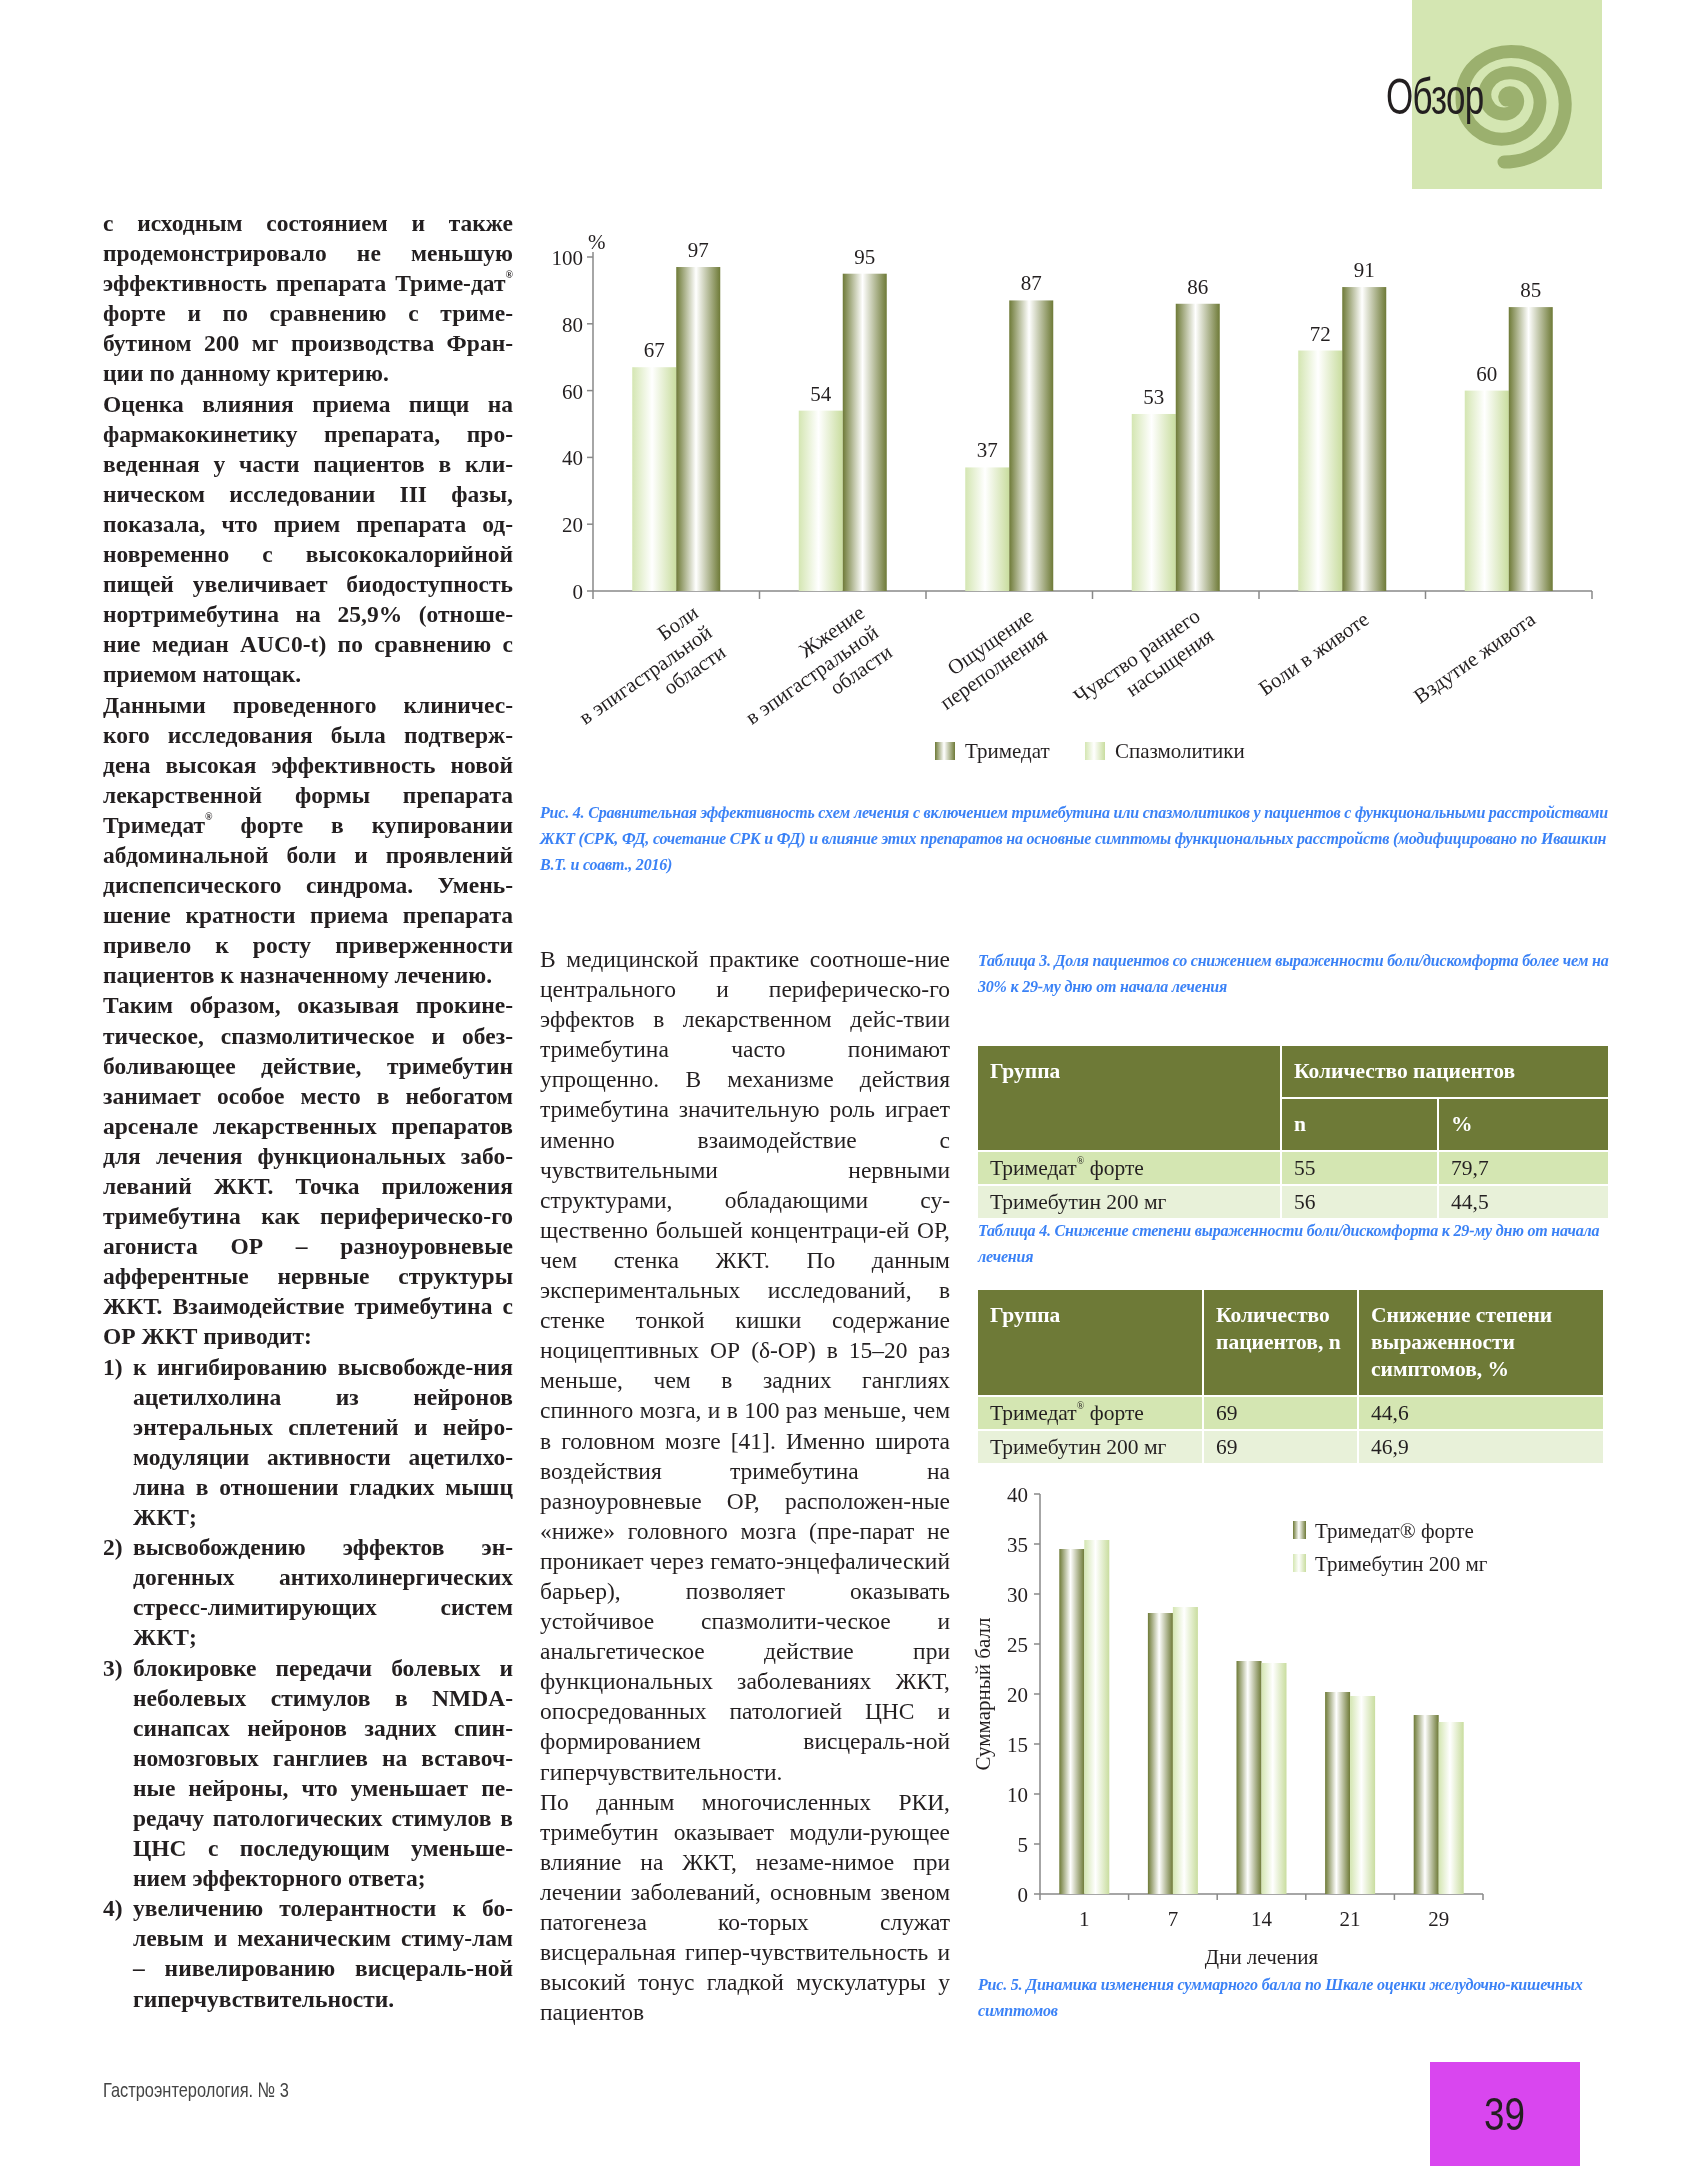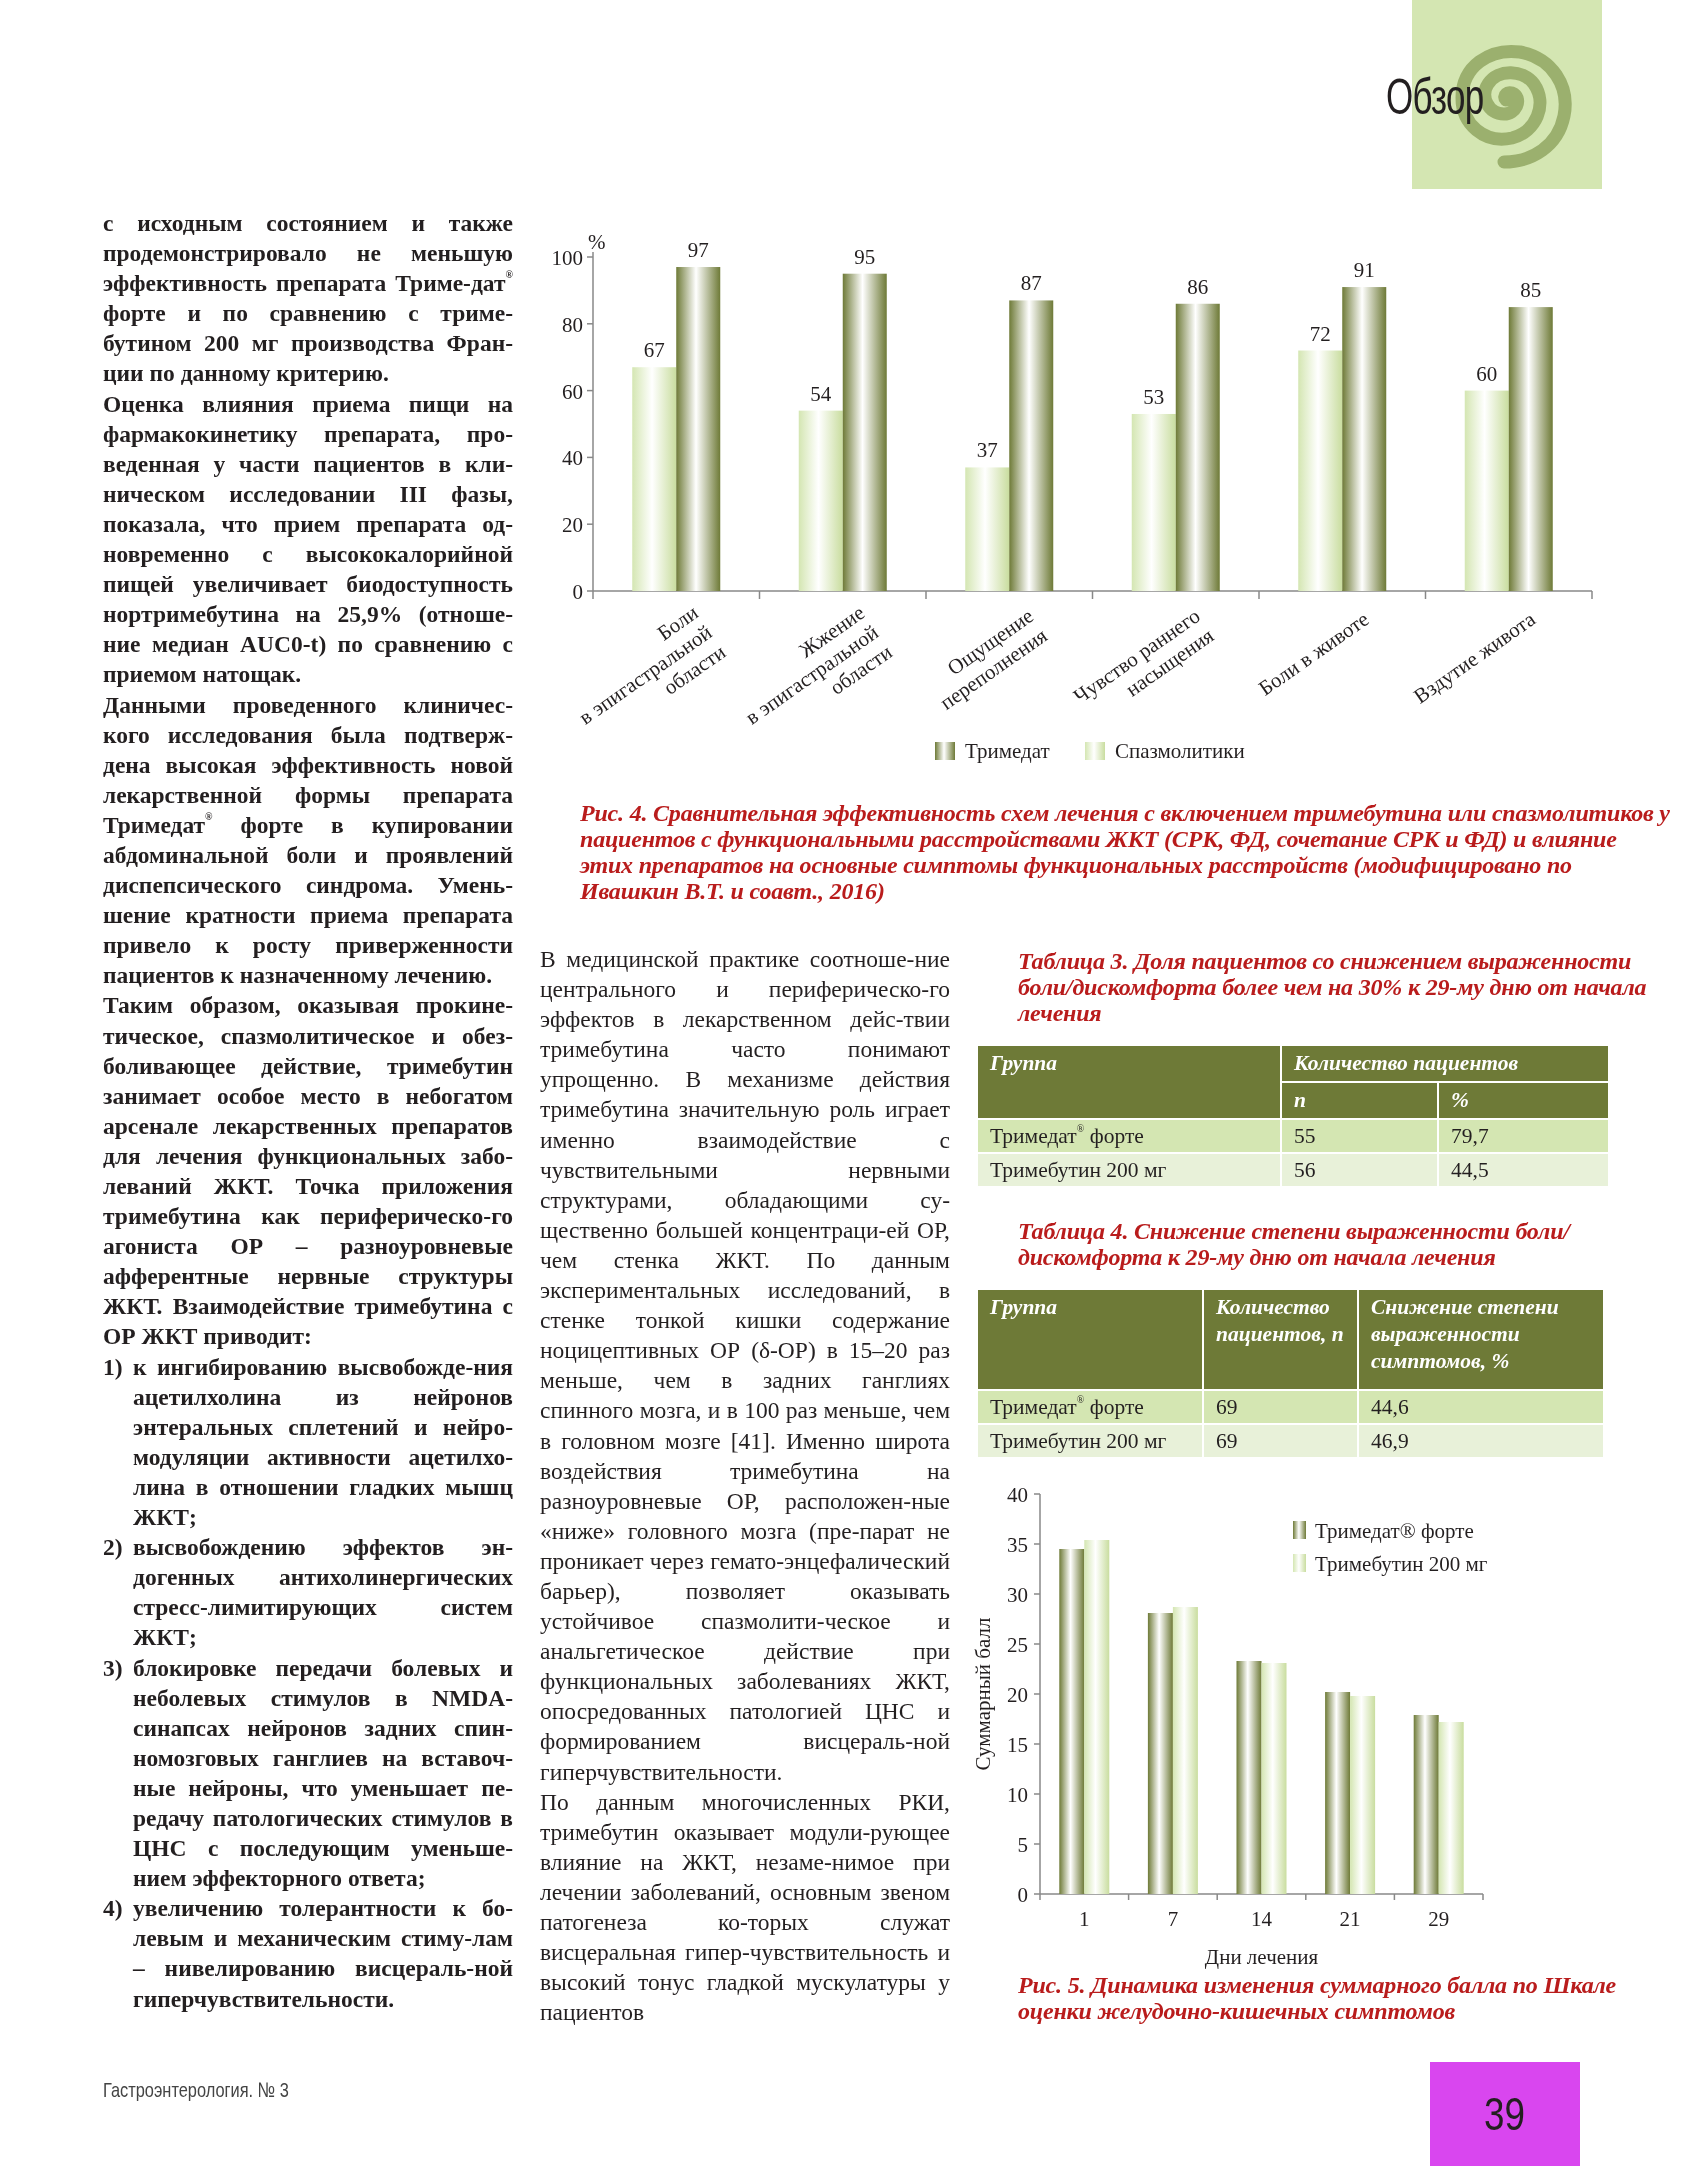--- a/index.html
+++ b/index.html
@@ -19,29 +19,29 @@
   .list-item { display: flex; }
   .list-item .num { width: 30px; flex: none; }
   .list-item .txt { flex: 1; text-align: justify; }
   sup { font-size: 10px; vertical-align: top; line-height: 14px; }
 
   
   .chart1 { position: absolute; left: 540px; top: 220px; width: 1080px; height: 570px; }
   .chart1 svg { width: 100%; height: 100%; overflow: visible; }
   .ax-text { font-family: "Liberation Serif", "DejaVu Serif", serif; font-size: 21px; fill: #231f20; }
 
-  .caption { position: absolute; font-style: italic; font-weight: bold; font-size: 24px; line-height: 26px; color: #b91c1c; font-family: "Liberation Serif", "DejaVu Serif", serif; letter-spacing: -0.2px; margin-left: 40px; }
+  .caption { position: absolute; font-style: italic; font-weight: bold; font-size: 16px; line-height: 26px; color: #3b82f6; font-family: "Liberation Serif", "DejaVu Serif", serif; letter-spacing: -0.2px; }
   .cap4 { left: 540px; top: 800px; width: 1090px; }
   .cap-t3 { left: 978px; top: 948px; width: 650px; }
   .cap-t4 { left: 978px; top: 1218px; width: 650px; }
   .cap5 { left: 978px; top: 1972px; width: 650px; }
 
   
   table.dt { position: absolute; border-collapse: collapse; font-size: 21.5px; font-family: "Liberation Serif", "DejaVu Serif", serif; }
-  table.dt th { background: #6e7a37; color: #ffffff; text-align: left; font-weight: bold; padding: 4px 12px; vertical-align: top; border-right: 2px solid #ffffff; border-bottom: 2px solid #ffffff; line-height: 27px; font-style: italic; }
+  table.dt th { background: #6e7a37; color: #ffffff; text-align: left; font-weight: bold; padding: 12px 12px; vertical-align: top; border-right: 2px solid #ffffff; border-bottom: 2px solid #ffffff; line-height: 27px; }
   table.dt td { padding: 2px 12px; border-right: 2px solid #ffffff; border-bottom: 2px solid #ffffff; line-height: 28px; color: #231f20; }
   table.dt tr.r1 td { background: #d4e6b2; }
   table.dt tr.r2 td { background: #e8f1d9; }
   table.dt th:last-child, table.dt td:last-child { border-right: none; }
   .t3 { left: 978px; top: 1046px; width: 630px; }
   .t4 { left: 978px; top: 1290px; width: 625px; }
 
   
   .chart2 { position: absolute; left: 975px; top: 1480px; width: 650px; height: 490px; }
   .chart2 svg { width: 100%; height: 100%; overflow: visible; }

